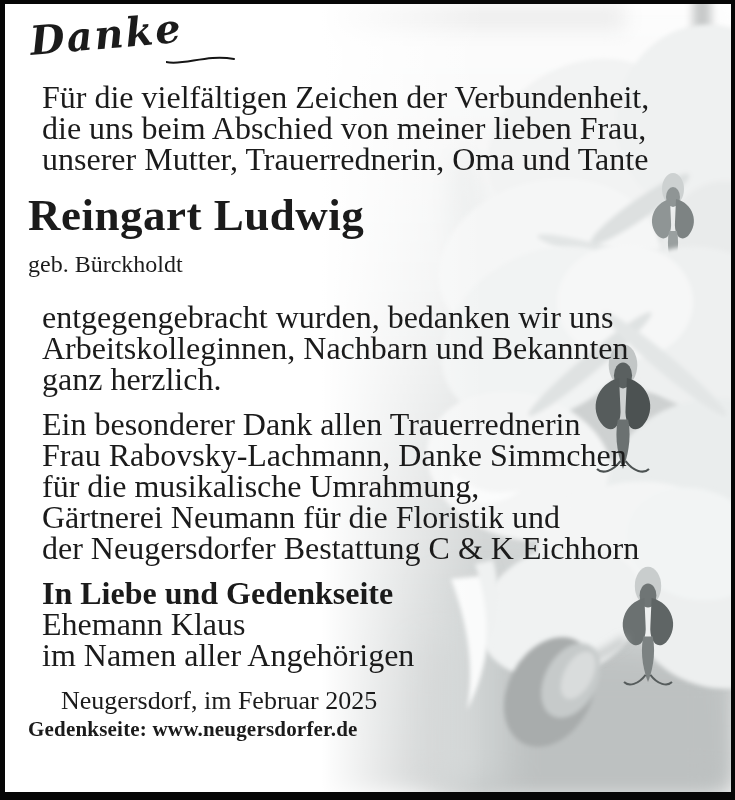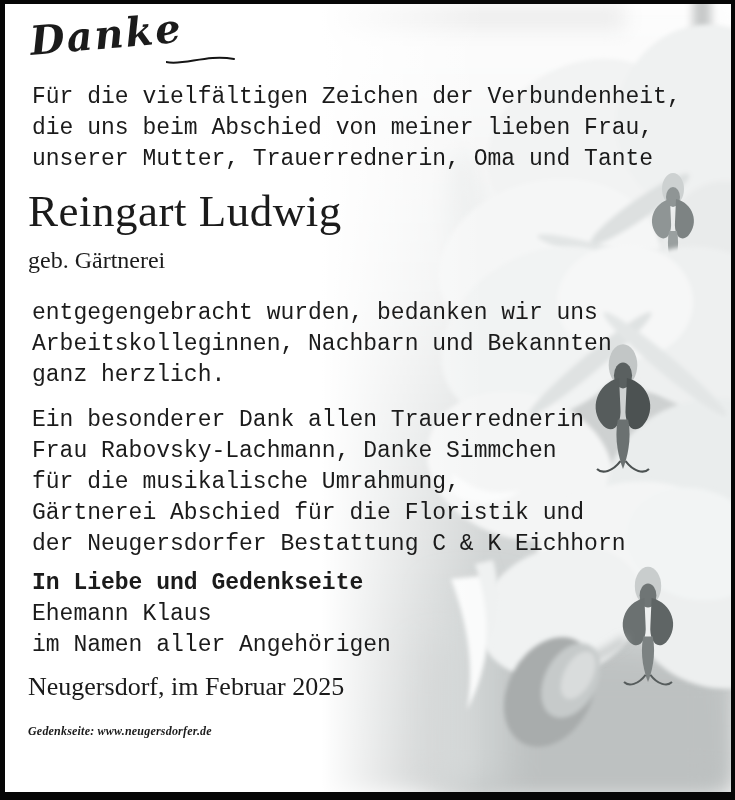--- a/index.html
+++ b/index.html
@@ -34,39 +34,39 @@
     font-weight:700;
     font-size:40px;
     line-height:46px;
     letter-spacing:2px;
     transform:rotate(-5deg);
     transform-origin:left bottom;
     margin-left:4px;
   }
   .flourish{position:absolute;left:138px;top:34px;}
 
-  .para{margin:4px;font-size:23px;line-height:31px;font-family:Liberation Mono, monospace;}
+  .para{margin:14px;font-size:32px;line-height:31px;}
   .para .line{display:block;white-space:nowrap;}
   .p-intro{margin-top:6px;}
   .p-thanks{margin-top:22px;}
   .p-special{margin-top:14px;}
   .p-closing{margin-top:8px;}
   .p-closing .strong{font-weight:700;}
 
   .deceased-name{
     margin:10px 0 0 0;
     font-size:45px;
     line-height:52px;
-    font-weight:400;
+    font-weight:700;
     letter-spacing:0.5px;
   }
   .maiden{margin-top:8px;font-size:24px;line-height:31px;}
 
-  .place-date{margin-top:10px;font-size:26px;line-height:32px;}
-  .memorial{margin-top:18px;font-size:12px;line-height:20px;font-weight:700;letter-spacing:0.2px;font-style:italic;}
+  .place-date{margin-top:10px;font-size:26px;line-height:32px;margin-left:33px;}
+  .memorial{margin-top:2px;font-size:21px;line-height:20px;font-weight:700;letter-spacing:0.2px;}
 </style>
 </head>
 <body>
 
 <div class="notice">
 
   <svg class="bg" viewBox="0 0 726 788" preserveAspectRatio="none" aria-hidden="true">
     <defs>
       <filter id="b2" x="-60%" y="-60%" width="220%" height="220%">
           <feGaussianBlur stdDeviation="2"></feGaussianBlur>
@@ -198,33 +198,33 @@
     </div>
 
     <p class="para p-intro">
       <span class="line">Für die vielfältigen Zeichen der Verbundenheit,</span>
       <span class="line">die uns beim Abschied von meiner lieben Frau,</span>
       <span class="line">unserer Mutter, Trauerrednerin, Oma und Tante</span>
     </p>
 
     <h1 class="deceased-name">Reingart Ludwig</h1>
 
-    <div class="maiden">geb. Gärtnerei</div>
+    <div class="maiden">geb. Bürckholdt</div>
 
     <p class="para p-thanks">
       <span class="line">entgegengebracht wurden, bedanken wir uns</span>
       <span class="line">Arbeitskolleginnen, Nachbarn und Bekannten</span>
       <span class="line">ganz herzlich.</span>
     </p>
 
     <p class="para p-special">
       <span class="line">Ein besonderer Dank allen Trauerrednerin</span>
       <span class="line">Frau Rabovsky-Lachmann, Danke Simmchen</span>
       <span class="line">für die musikalische Umrahmung,</span>
-      <span class="line">Gärtnerei Abschied für die Floristik und</span>
+      <span class="line">Gärtnerei Neumann für die Floristik und</span>
       <span class="line">der Neugersdorfer Bestattung C &amp; K Eichhorn</span>
     </p>
 
     <p class="para p-closing">
       <span class="line strong">In Liebe und Gedenkseite</span>
       <span class="line">Ehemann Klaus</span>
       <span class="line">im Namen aller Angehörigen</span>
     </p>
 
     <div class="place-date">Neugersdorf, im Februar 2025</div>

